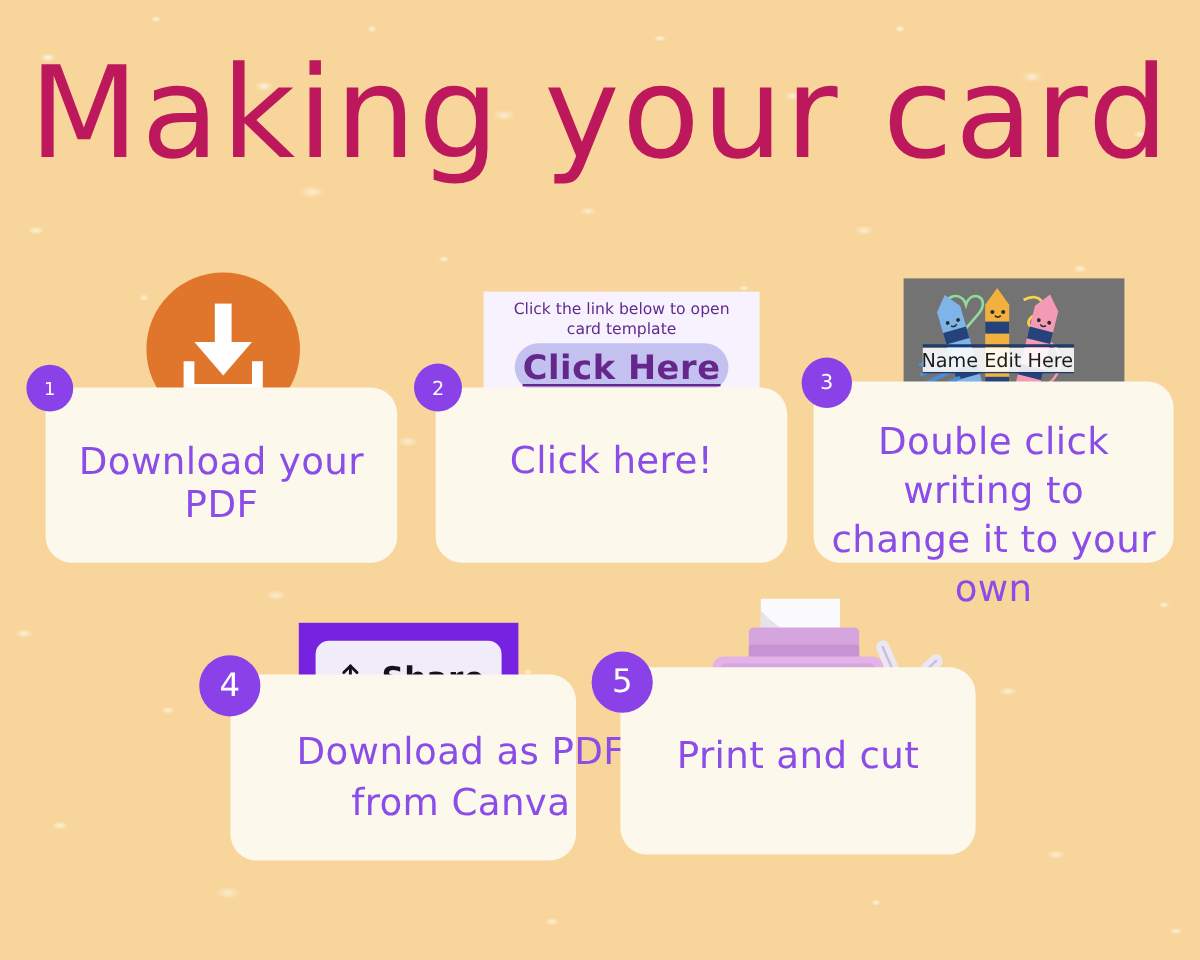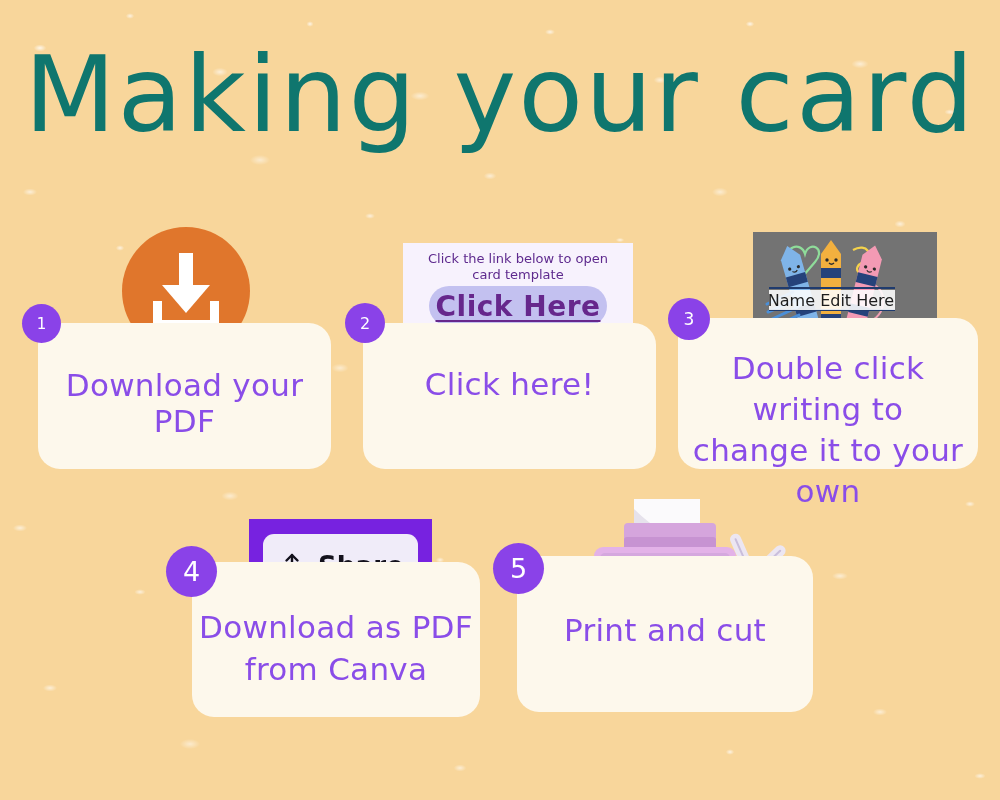--- a/index.html
+++ b/index.html
@@ -74,21 +74,21 @@
     position: absolute;
     top: 36px;
     left: 0;
     width: 1000px;
     text-align: center;
     font-family: "DejaVu Sans", sans-serif;
     font-size: 106px;
     line-height: 118px;
     font-weight: 400;
     letter-spacing: 2px;
-    color: #0f766e;
+    color: #be185d;
   }
 
   
   .card {
     position: absolute;
     background: #fdf8ec;
     border-radius: 22px;
     box-sizing: border-box;
   }
   .card-text {
@@ -104,21 +104,21 @@
 
   #card1 { left: 38px;  top: 323px; width: 293px; height: 146px; padding-left: 16px; }
   #card2 { left: 363px; top: 323px; width: 293px; height: 146px; }
   #card3 { left: 678px; top: 318px; width: 300px; height: 151px; }
   #card4 { left: 192px; top: 562px; width: 288px; height: 155px; }
   #card5 { left: 517px; top: 556px; width: 296px; height: 156px; }
 
   #card1 .card-text { top: 44px; font-size: 31px; }
   #card2 .card-text { top: 43px; font-size: 31px; }
   #card3 .card-text { top: 30px; font-size: 31px; line-height: 41px; }
-  #card4 .card-text { top: 44px; font-size: 31px; line-height: 42px; }
+  #card4 .card-text { top: 44px; font-size: 31px; line-height: 42px; padding-left: 48px; }
   #card5 .card-text { top: 56px; font-size: 31px; }
 
   
   .badge {
     position: absolute;
     border-radius: 50%;
     background: #8a42e8;
     color: #ffffff;
     display: flex;
     align-items: center;

